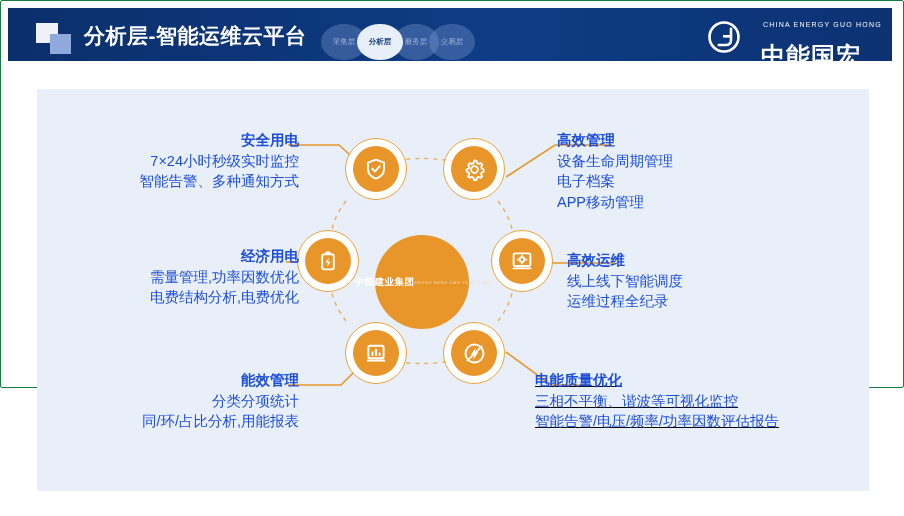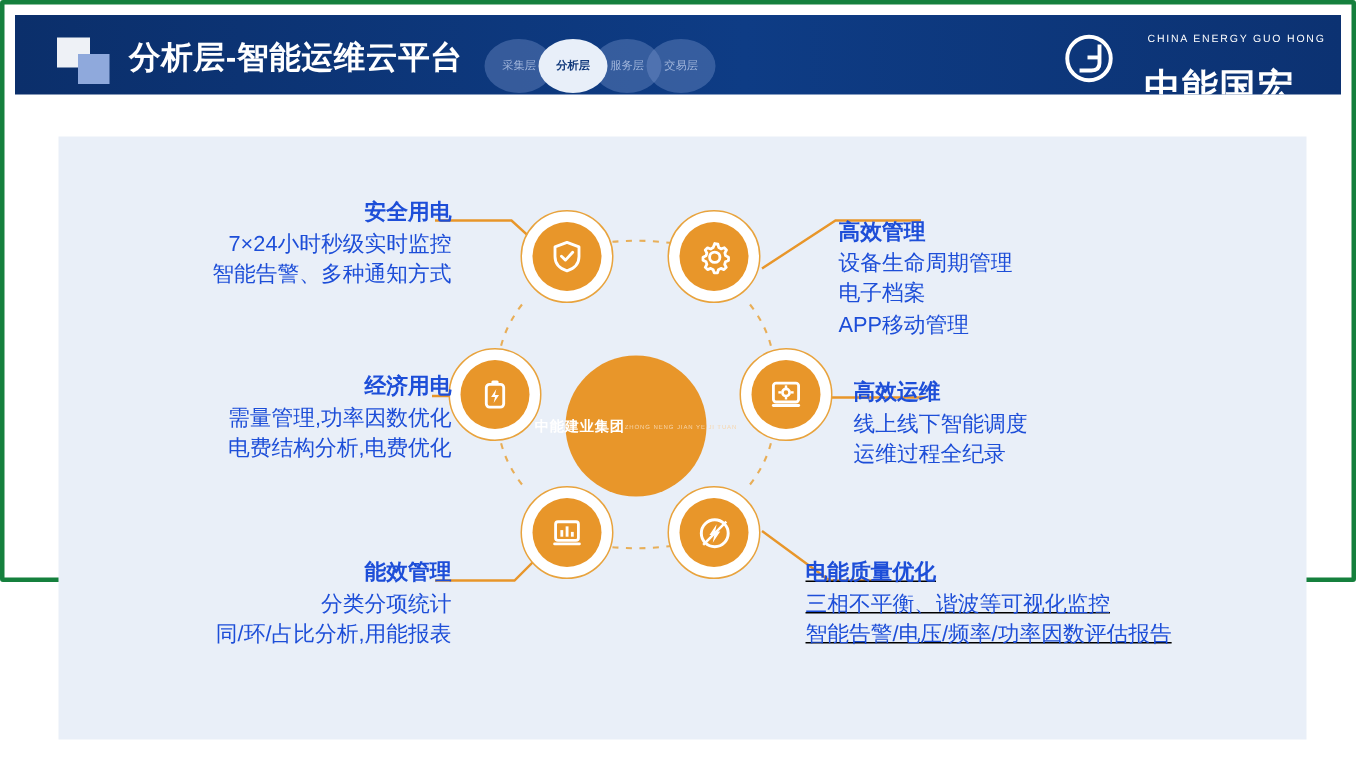--- a/index.html
+++ b/index.html
@@ -6,21 +6,21 @@
   html, body {
     width: 904px; height: 516px;
     font-family: "Liberation Sans", "DejaVu Sans", sans-serif;
     background: #ffffff;
     overflow: hidden;
   }
   #slide {
     position: relative;
     width: 904px; height: 388px;
     background: #ffffff;
-    border: 3px solid #15803d;
+    border: 1px solid #15803d;
     border-radius: 2px;
     padding-left: 32px;
   }
   
   #header {
     position: absolute;
     left: 7px; top: 7px;
     width: 884px; height: 53px;
     background: #0e3675;
     background: linear-gradient(90deg, #0b2f6b 0%, #0e3c85 55%, #0c3272 100%);
@@ -102,21 +102,21 @@
     white-space: nowrap; line-height: 1.35;
   }
   .block .line {
     color: #1d4ed8; font-size: 14.5px; white-space: nowrap; line-height: 1.42;
   }
   .b-right { text-align: left; }
   .b-left  { text-align: right; }
   #b-safe  { left: 30px;  top: 130px; width: 268px; }
   #b-econ  { left: 25px;  top: 246px; width: 273px; }
   #b-eff   { left: 25px;  top: 370px; width: 273px; }
-  #b-mgmt  { left: 556px; top: 143px; width: 300px; }
+  #b-mgmt  { left: 556px; top: 130px; width: 300px; }
   #b-ops   { left: 566px; top: 250px; width: 290px; }
   #b-qual  { left: 534px; top: 370px; width: 340px; text-decoration: underline; }
   #lines { position: absolute; left: 0; top: 0; width: 904px; height: 516px; pointer-events: none; }
 </style>
 </head>
 <body>
 
 <div id="slide">
 
   <div id="header">

